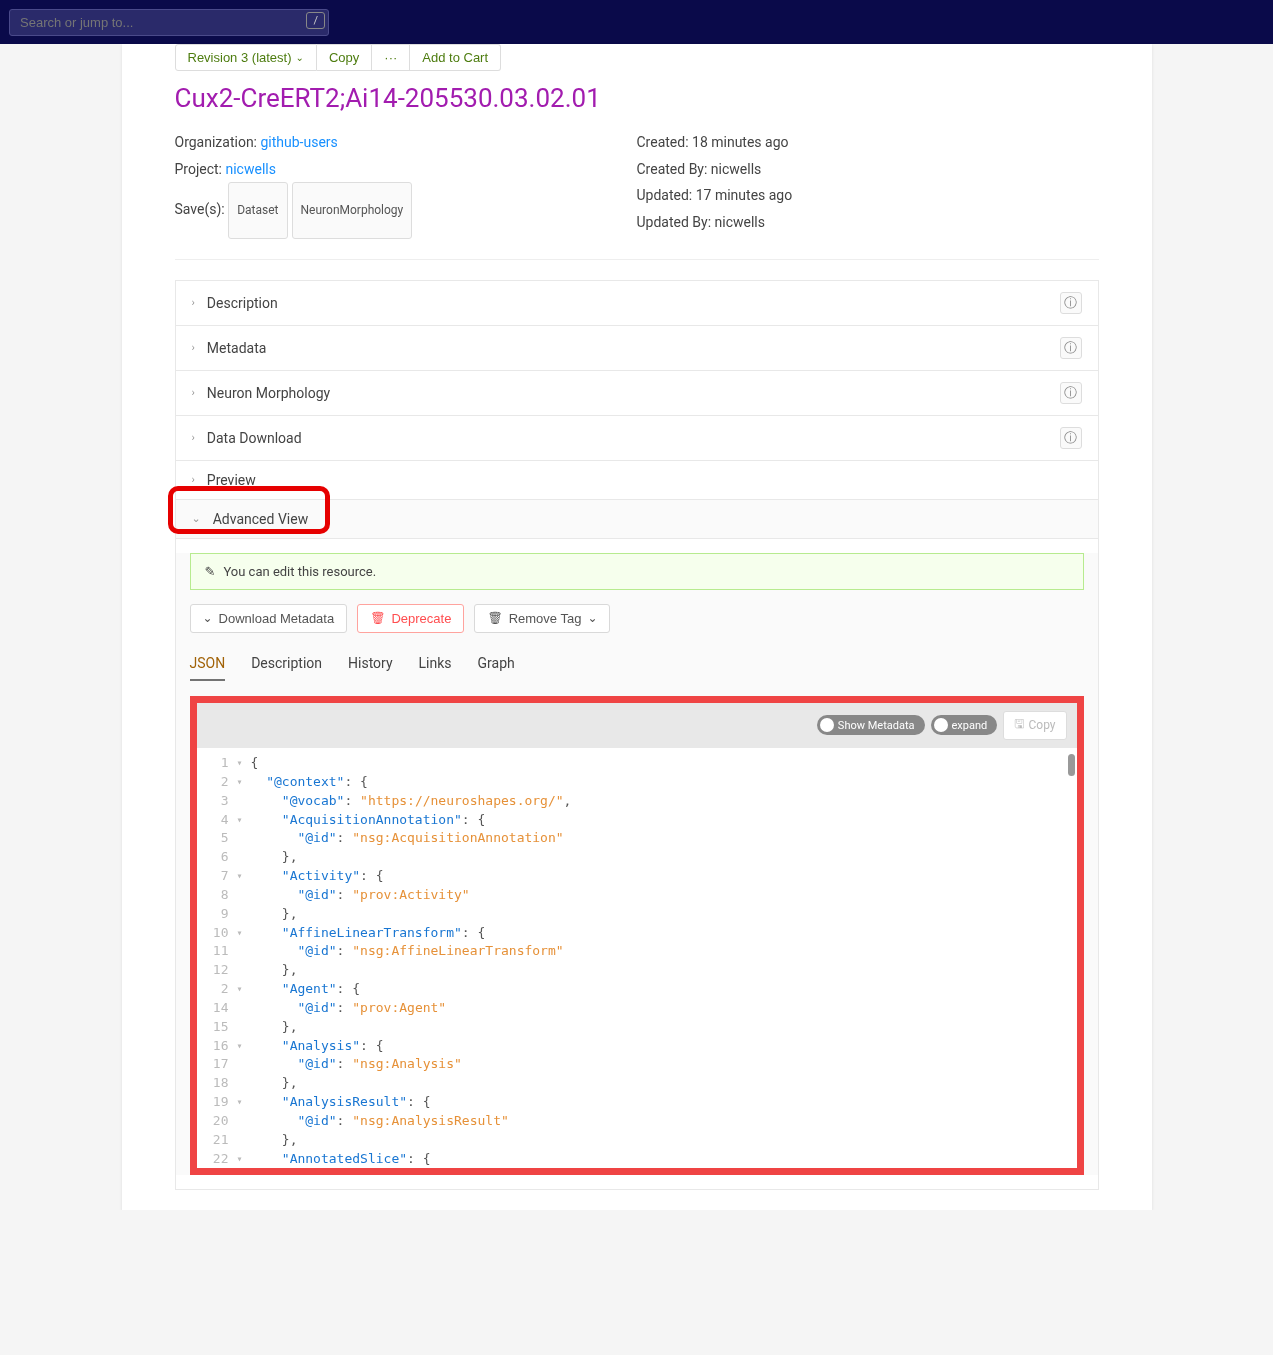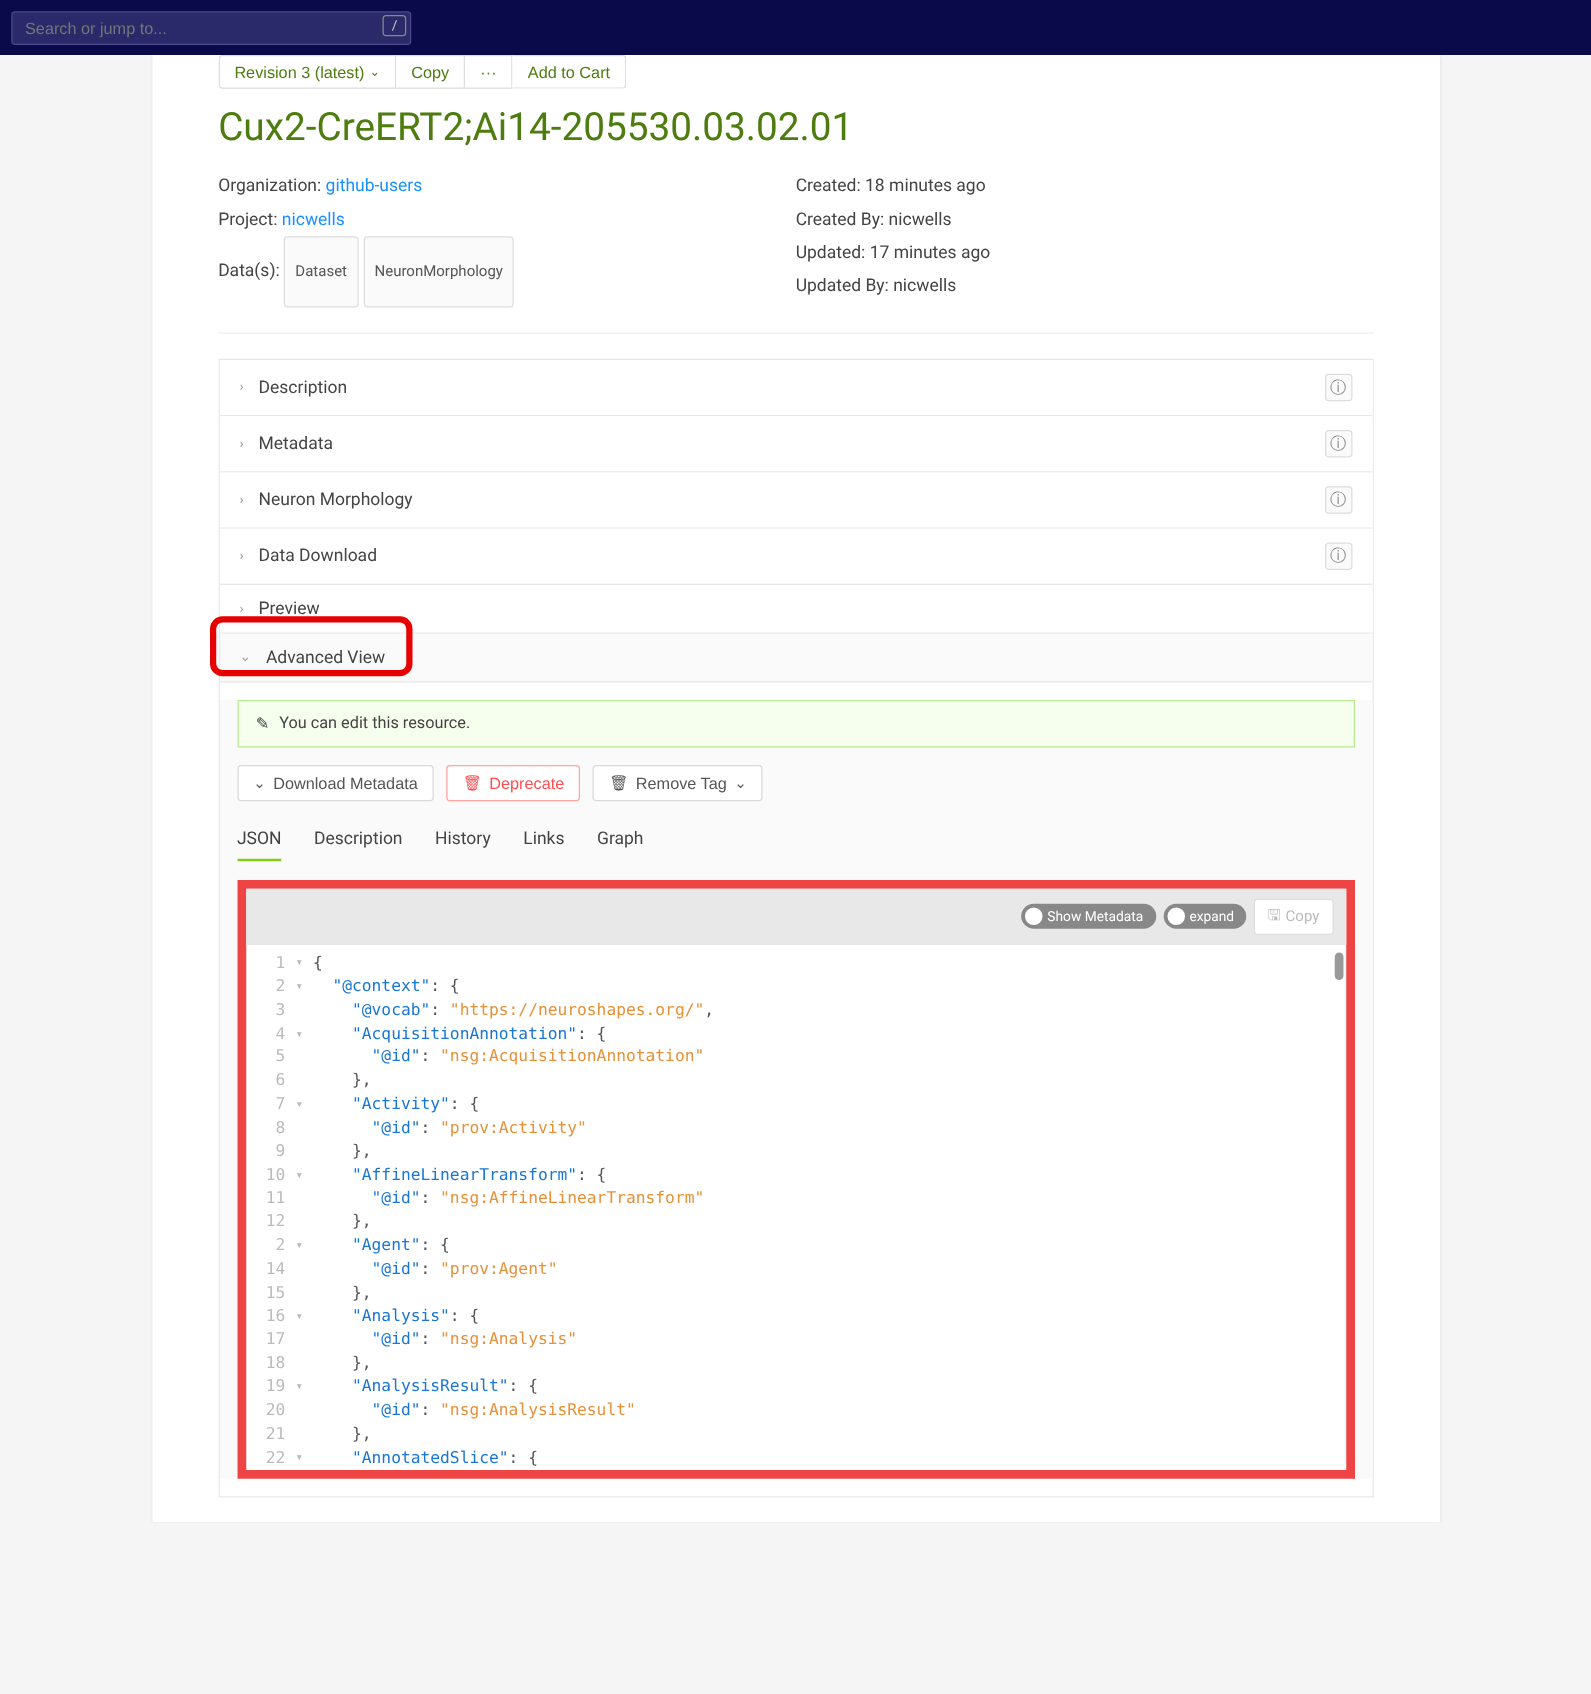--- a/index.html
+++ b/index.html
@@ -13,21 +13,21 @@
 .page { background: #fff; margin: 0 auto; max-width: 1030px; padding: 0; box-shadow: 0 1px 3px rgba(0,0,0,0.1); }
 .page-inner { padding: 0 0 20px 0; }
 
 .toolbar { display: flex; gap: 0; padding: 0 0 8px 53px; align-items: center; }
 .toolbar .btn { border: 1px solid #ddd; background: #fff; padding: 5px 12px; font-size: 13px; color: #4d7c0f; cursor: pointer; display: flex; align-items: center; gap: 4px; }
 .toolbar .btn:first-child { border-radius: 3px 0 0 3px; }
 .toolbar .btn + .btn { border-left: none; }
 .toolbar .btn:last-child { border-radius: 0 3px 3px 0; }
 .chev-down { font-size: 10px; }
 
-.title { color: #4d7c0f; font-size: 31px; font-weight: 400; padding: 4px 0 16px 53px; }
+.title { color: #a21caf; font-size: 26px; font-weight: 400; padding: 4px 0 16px 53px; }
 
 .meta-grid { display: flex; padding: 0 53px 20px 53px; }
 .meta-col { flex: 1; font-size: 14px; line-height: 1.9; color: #444; }
 .meta-col a { color: #1890ff; text-decoration: none; }
 .tag { display: inline-block; border: 1px solid #ddd; padding: 16px 8px; border-radius: 3px; font-size: 12px; color: #555; margin-right: 4px; background: #fafafa; }
 
 .sep { border-top: 1px solid #eee; margin: 0 53px 20px 53px; }
 
 .accordion { margin: 0 53px; border: 1px solid #e8e8e8; }
 .acc-item { border-bottom: 1px solid #e8e8e8; display: flex; align-items: center; padding: 11px 16px; background: #fff; position: relative; }
@@ -44,21 +44,21 @@
 
 .adv-body { padding: 0 0 0 0; background: #fafafa; }
 
 .action-row { display: flex; gap: 10px; padding: 0 14px 14px 14px; }
 .action-btn { border: 1px solid #d9d9d9; background: #fff; padding: 6px 12px; font-size: 13px; color: #555; border-radius: 3px; cursor: pointer; display: flex; align-items: center; gap: 6px; }
 .action-btn.danger { color: #ff4d4f; border-color: #ffa39e; }
 .action-btn .ic { font-size: 12px; }
 
 .tabs { display: flex; gap: 26px; padding: 0 14px; border-bottom: 1px solid transparent; }
 .tab { padding: 8px 0; cursor: pointer; color: #444; font-size: 14px; }
-.tab.active { color: #404040; border-bottom: 2px solid #84cc16; }
+.tab.active { color: #a16207; border-bottom: 2px solid #737373; }
 
 .editor-wrap { margin: 14px; background: #fff; border: 7px solid #ef4444; }
 .editor-bar { background: #e8e8e8; padding: 8px 10px; display: flex; justify-content: flex-end; gap: 6px; align-items: center; }
 .pill { background: #888; color: #fff; border-radius: 12px; padding: 3px 10px 3px 3px; font-size: 11px; display: flex; align-items: center; gap: 4px; }
 .pill .knob { width: 14px; height: 14px; background: #fff; border-radius: 50%; }
 .save-btn { border: 1px solid #ddd; background: #fff; color: #bbb; padding: 3px 10px; border-radius: 3px; font-size: 12px; display: flex; align-items: center; gap: 4px; }
 
 .code { font-family: "SFMono-Regular", Consolas, monospace; font-size: 13px; padding: 6px 0; max-height: 420px; overflow: auto; position: relative; line-height: 1.45; }
 .code-line { display: flex; }
 .gutter { width: 40px; text-align: right; color: #bbb; padding-right: 8px; user-select: none; flex-shrink: 0; }
@@ -91,21 +91,21 @@
     <button class="btn">···</button>
     <button class="btn">Add to Cart</button>
   </div>
 
   <h1 class="title">Cux2-CreERT2;Ai14-205530.03.02.01</h1>
 
   <div class="meta-grid">
     <div class="meta-col">
       <div><span>Organization: </span><a href="#">github-users</a></div>
       <div><span>Project: </span><a href="#">nicwells</a></div>
-      <div><span>Data(s): </span><span class="tag">Dataset</span><span class="tag">NeuronMorphology</span></div>
+      <div><span>Save(s): </span><span class="tag">Dataset</span><span class="tag">NeuronMorphology</span></div>
     </div>
     <div class="meta-col">
       <div>Created: 18 minutes ago</div>
       <div>Created By: nicwells</div>
       <div>Updated: 17 minutes ago</div>
       <div>Updated By: nicwells</div>
     </div>
   </div>
 
   <div class="sep"></div>

